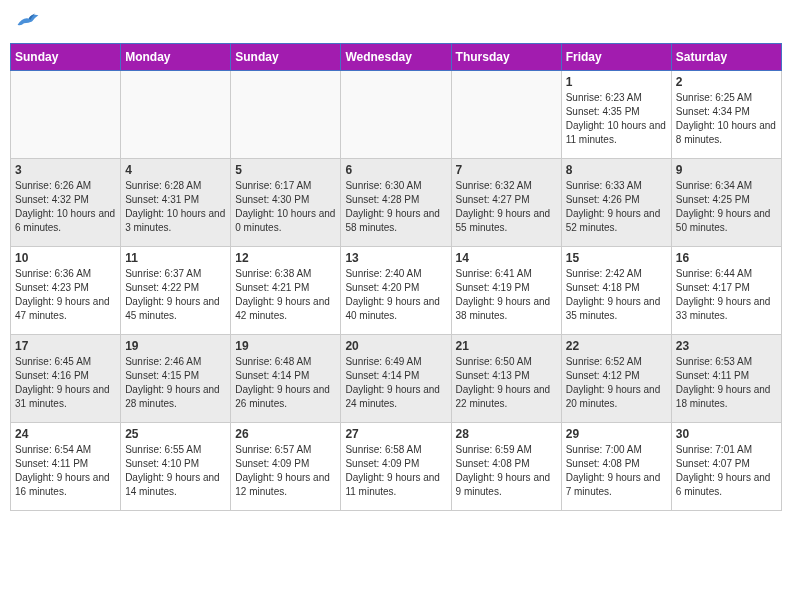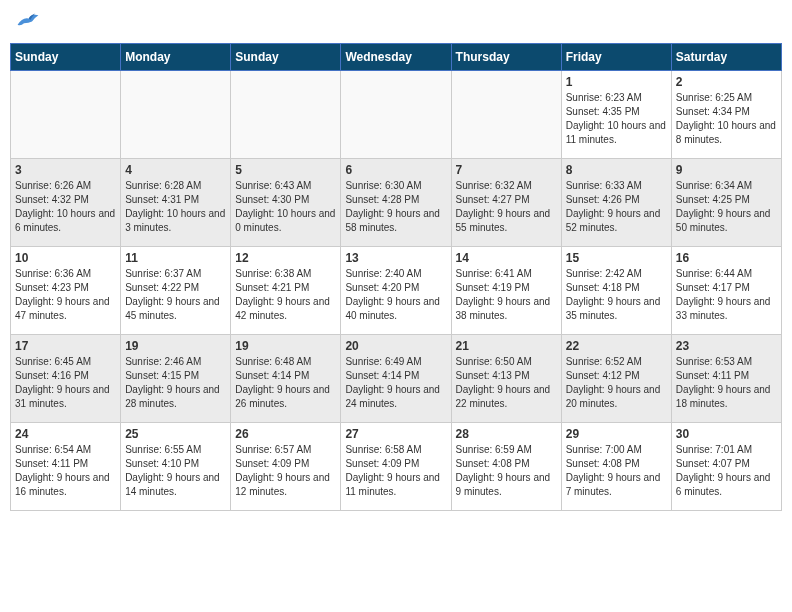--- a/index.html
+++ b/index.html
@@ -48,21 +48,21 @@
     .subtitle {
       font-size: 15px;
       color: #444;
     }
     table {
       width: 100%;
       border-collapse: collapse;
       table-layout: fixed;
     }
     th {
-      background-color: #0c4a6e;
+      background-color: #a21caf;
       color: #fff;
       font-size: 12px;
       font-weight: bold;
       padding: 6px 4px;
       text-align: left;
       border: 1px solid #4472c4;
     }
     td {
       border: 1px solid #ccc;
       vertical-align: top;
@@ -156,21 +156,21 @@
         </td>
         <td>
           <span class="day-number">4</span>
           <div class="day-info">Sunrise: 6:28 AM
 Sunset: 4:31 PM
 Daylight: 10 hours
 and 3 minutes.</div>
         </td>
         <td>
           <span class="day-number">5</span>
-          <div class="day-info">Sunrise: 6:43 AM
+          <div class="day-info">Sunrise: 6:17 AM
 Sunset: 4:30 PM
 Daylight: 10 hours
 and 0 minutes.</div>
         </td>
         <td>
           <span class="day-number">6</span>
           <div class="day-info">Sunrise: 6:30 AM
 Sunset: 4:28 PM
 Daylight: 9 hours
 and 58 minutes.</div>

